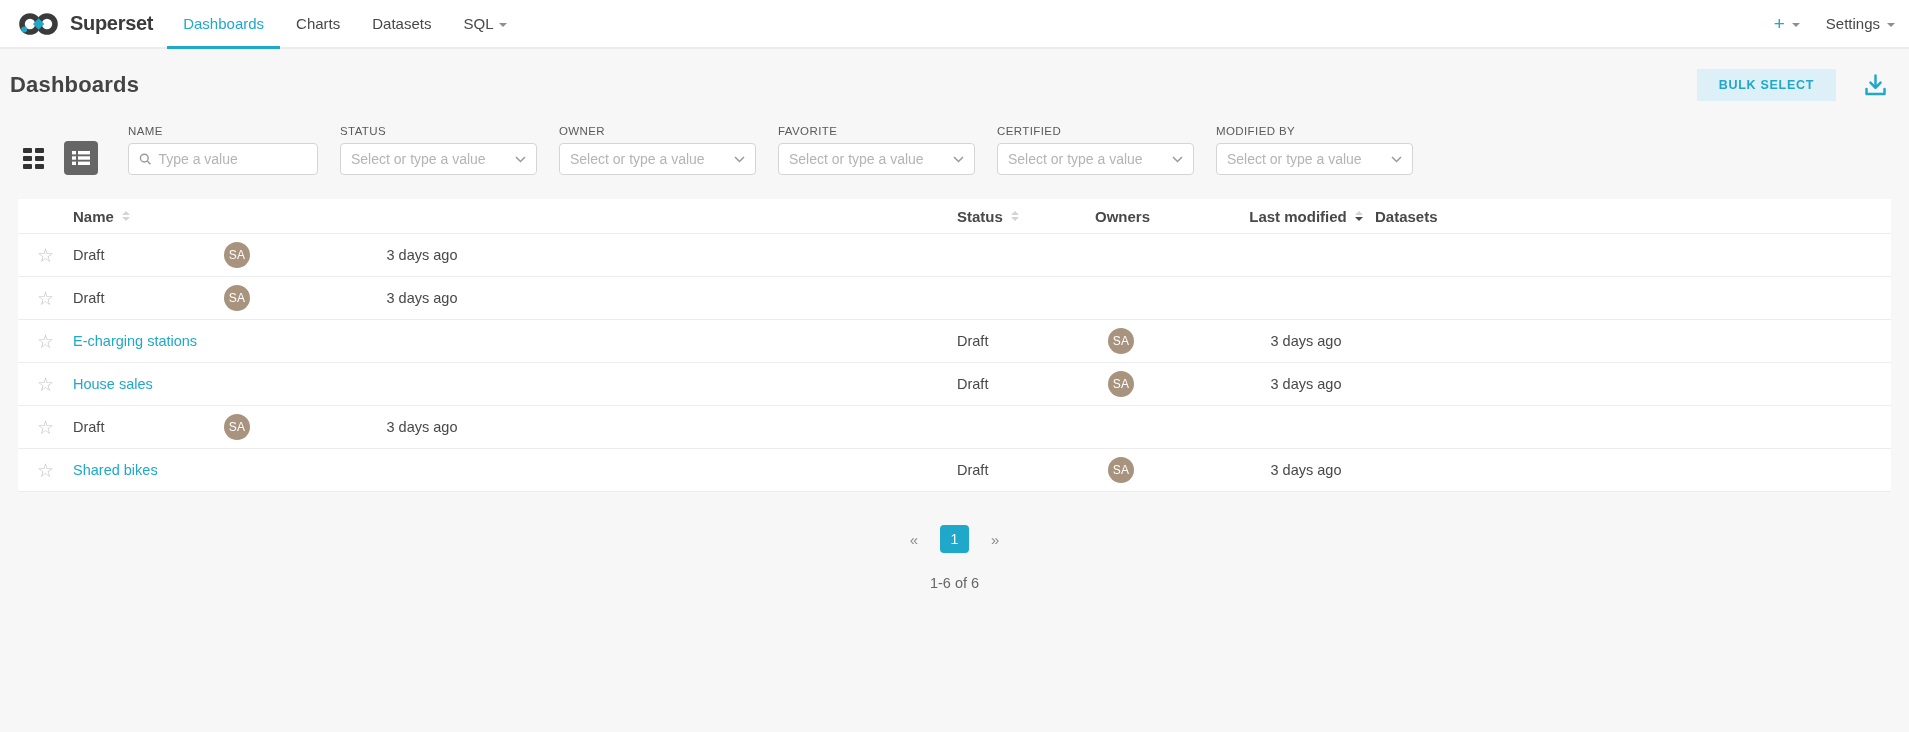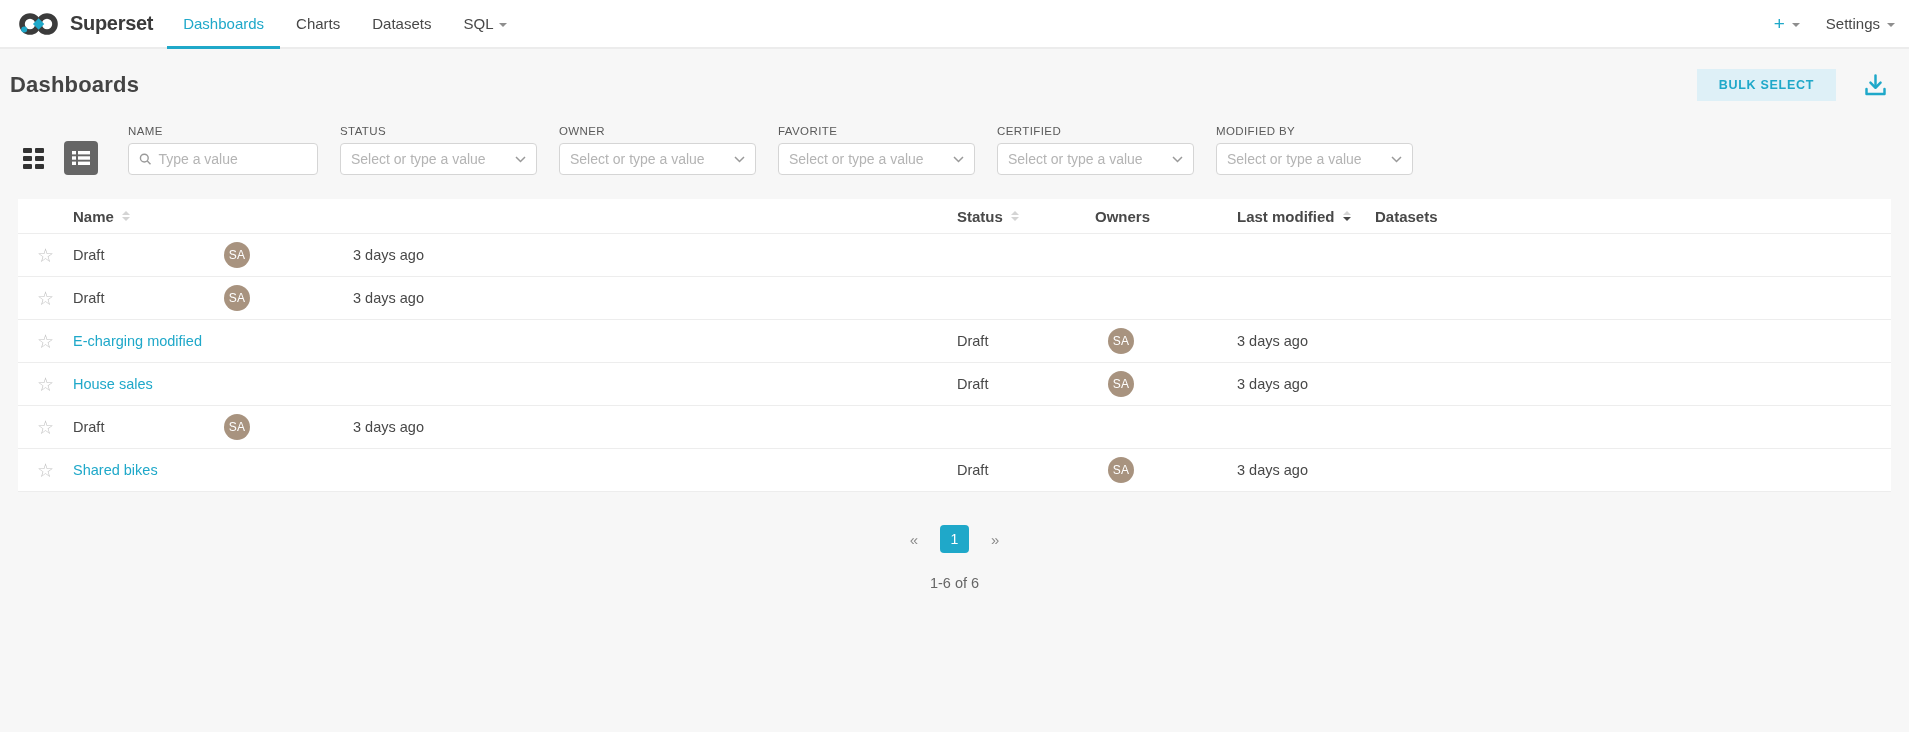--- a/index.html
+++ b/index.html
@@ -56,21 +56,21 @@
 
   
   .listing { margin:24px 18px 0 18px; background:#ffffff; }
   .trow, .thead { display:flex; align-items:center; border-bottom:1px solid #ededed; }
   .thead { height:35px; font-weight:700; font-size:15px; color:#484848; }
   .trow { height:43px; font-size:14.5px; }
   .c-star { width:55px; display:flex; justify-content:center; flex:none; }
   .c-name { flex:1; min-width:0; }
   .c-status { width:138px; flex:none; }
   .c-owners { width:142px; flex:none; }
-  .c-modified { width:138px; flex:none; }
+  .c-modified { width:138px; flex:none;text-align:center; }
   .c-actions { width:516px; flex:none; }
   .th-inner { display:inline-flex; align-items:center; gap:8px; cursor:pointer; }
   .sort { display:inline-flex; flex-direction:column; gap:2px; }
   .sort i { width:0; height:0; border-left:4px solid transparent; border-right:4px solid transparent; }
   .sort .up { border-bottom:4px solid #d4d4d4; }
   .sort .down { border-top:4px solid #d4d4d4; }
   .sort .down.on { border-top-color:#484848; }
   .star { font-size:19px; color:#c2c2c2; cursor:pointer; line-height:1; }
   .dash-link { color:#1fa8c9; text-decoration:none; cursor:pointer; }
   .avatar { width:26px; height:26px; border-radius:50%; background:#a8937f; color:#ffffff;
@@ -268,21 +268,21 @@
     <div class="c-status"><span>Draft</span></div>
     <div class="c-owners"><span class="avatar">SA</span></div>
     <div class="c-modified"><span>3 days ago</span></div>
     <div class="c-actions"></div>
   </div>
 
   <div class="trow">
     <div class="c-star">
         <span class="star">☆</span>
       </div>
-    <div class="c-name"><a class="dash-link">E-charging modified</a></div>
+    <div class="c-name"><a class="dash-link">E-charging stations</a></div>
     <div class="c-status"><span>Draft</span></div>
     <div class="c-owners"><span class="avatar">SA</span></div>
     <div class="c-modified"><span>3 days ago</span></div>
     <div class="c-actions"></div>
   </div>
 
   <div class="trow">
     <div class="c-star">
         <span class="star">☆</span>
       </div>

